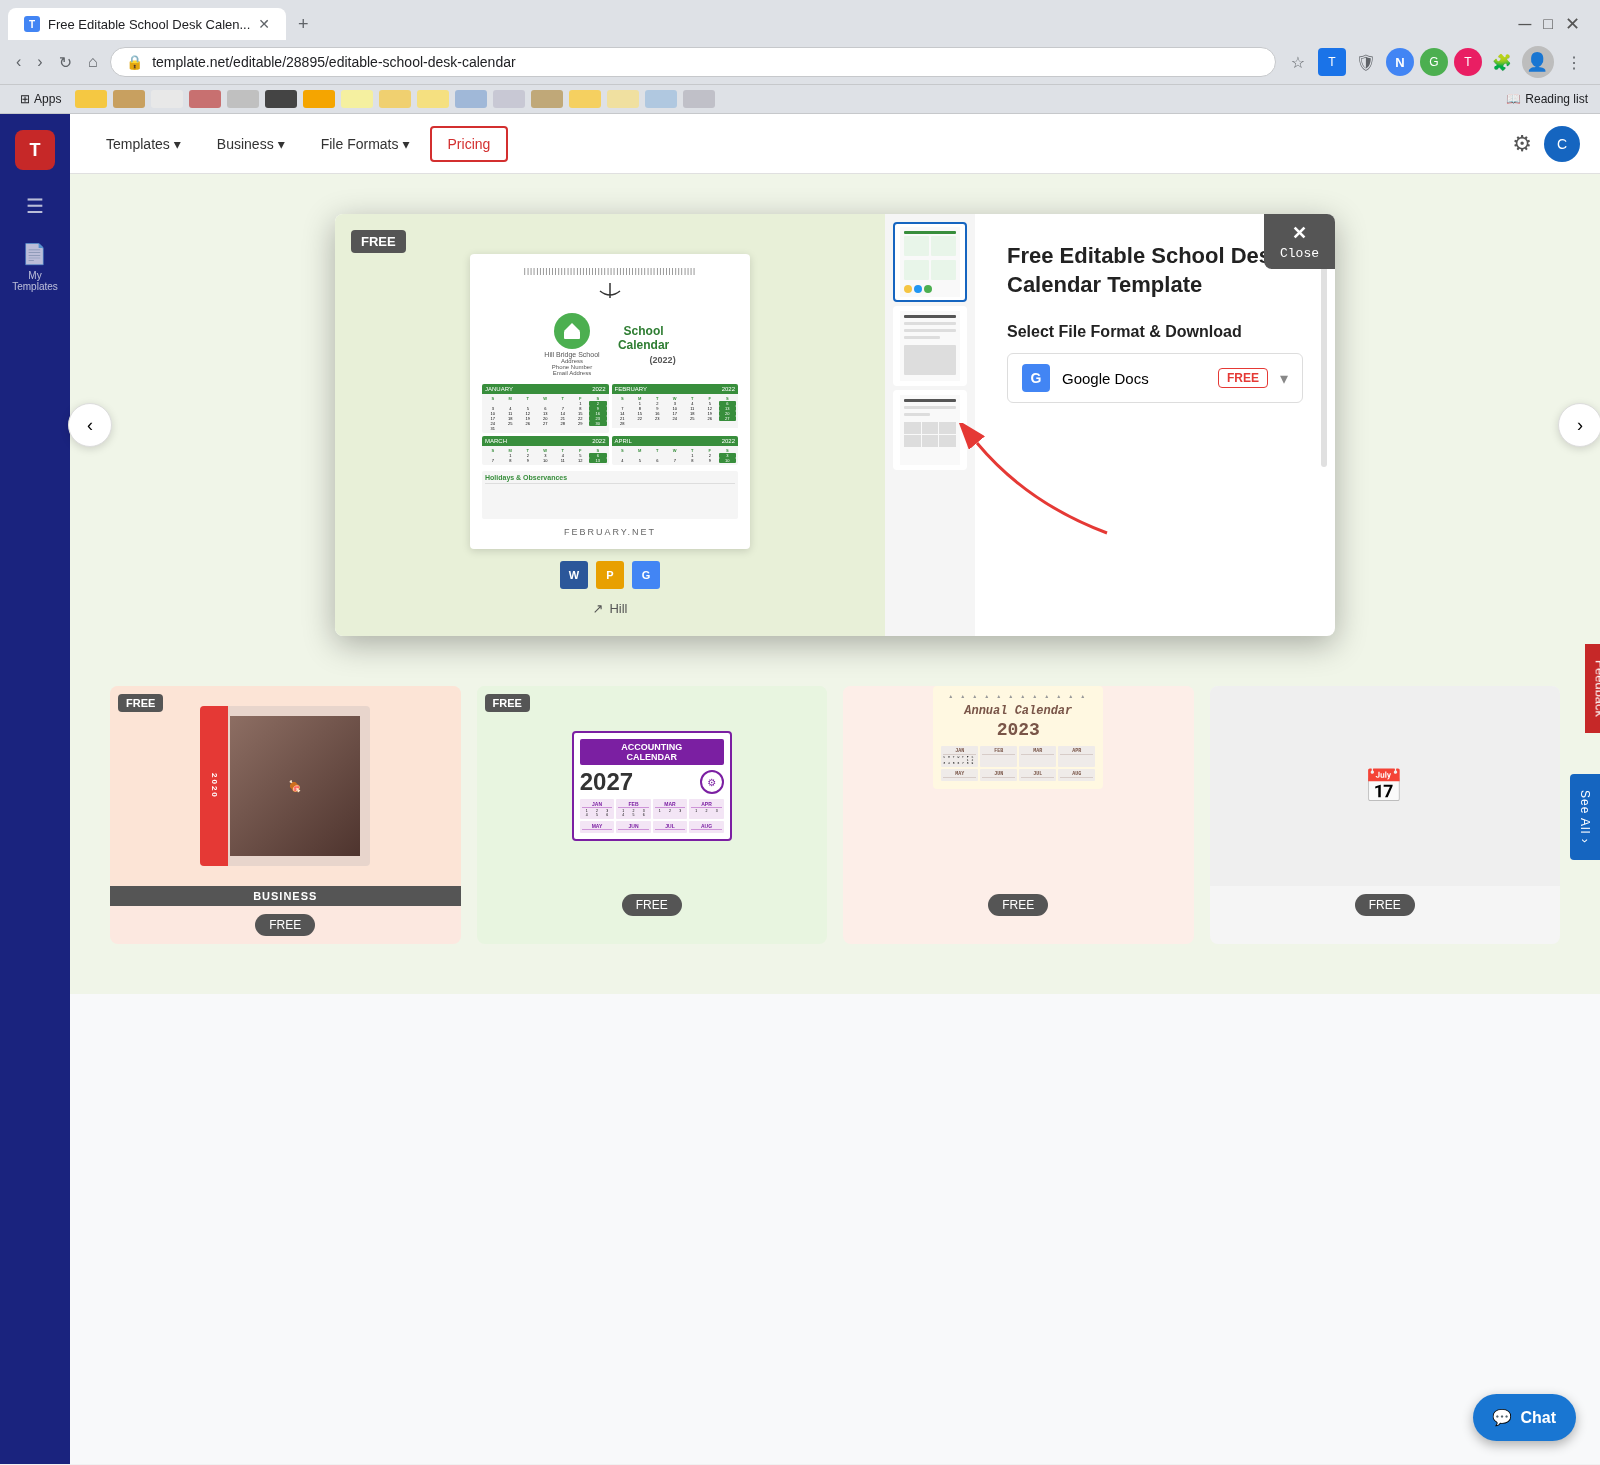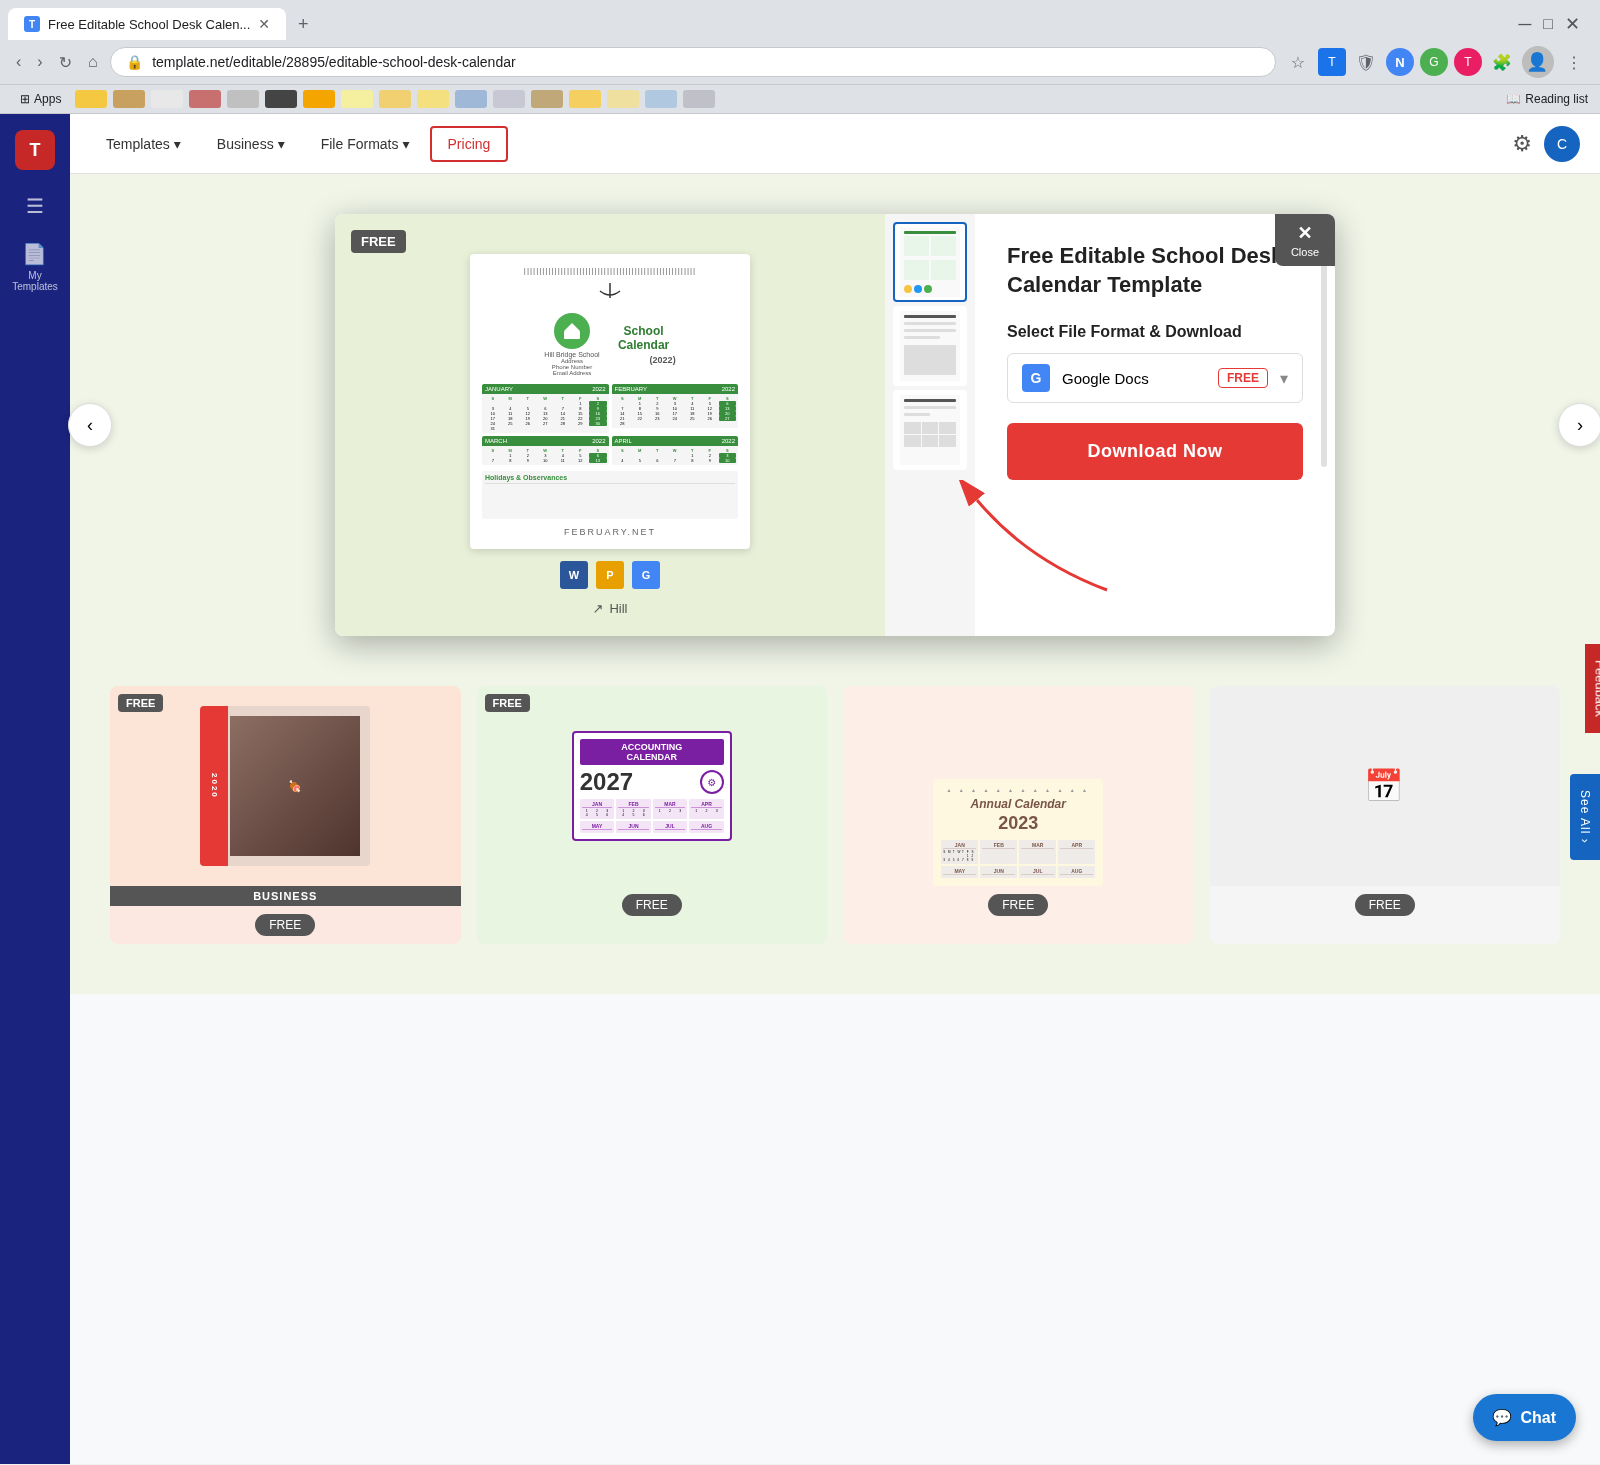--- a/index.html
+++ b/index.html
@@ -47,21 +47,21 @@
     .nav-menu-item.active { color: #d32f2f; border: 2px solid #d32f2f; border-radius: 4px; }
     .top-nav-right { margin-left: auto; display: flex; align-items: center; gap: 12px; }
     .settings-icon { font-size: 22px; color: #555; cursor: pointer; }
     .user-avatar { width: 36px; height: 36px; border-radius: 50%; background: #1565c0; display: flex; align-items: center; justify-content: center; color: white; font-size: 14px; cursor: pointer; }
     .modal-bg { background: #f0f5e8; padding: 20px; min-height: 800px; position: relative; }
 
     
     .modal { background: white; border-radius: 8px; box-shadow: 0 8px 32px rgba(0,0,0,0.3); margin: 0 auto; max-width: 1000px; position: relative; overflow: hidden; }
     .modal-close { position: absolute; top: 0; right: 0; background: #555; color: white; border: none; padding: 8px 16px; cursor: pointer; font-size: 14px; border-radius: 0 0 0 8px; z-index: 10; display: flex; flex-direction: column; align-items: center; gap: 2px; }
     .modal-close-x { font-size: 18px; font-weight: bold; }
-    .modal-close-label { font-size: 11px; }
+    .modal-close-label { font-size: 13px; font-family: Liberation Mono, monospace; }
     .modal-nav-prev, .modal-nav-next { position: absolute; top: 50%; transform: translateY(-50%); background: white; border: 1px solid #ddd; border-radius: 50%; width: 44px; height: 44px; display: flex; align-items: center; justify-content: center; cursor: pointer; font-size: 18px; z-index: 5; box-shadow: 0 2px 8px rgba(0,0,0,0.15); }
     .modal-nav-prev { left: -22px; }
     .modal-nav-next { right: -22px; }
 
     .modal-body { display: flex; gap: 0; }
     .modal-left { flex: 1; background: #e8f0d8; padding: 20px; position: relative; display: flex; flex-direction: column; align-items: center; }
     .free-badge { position: absolute; top: 16px; left: 16px; background: #555; color: white; padding: 4px 10px; border-radius: 4px; font-size: 13px; font-weight: bold; }
     .calendar-preview { background: white; border-radius: 4px; box-shadow: 0 2px 8px rgba(0,0,0,0.15); width: 280px; padding: 12px; }
     .calendar-spiral { text-align: center; font-size: 8px; color: #666; margin-bottom: 8px; letter-spacing: 1px; }
     .calendar-header { display: flex; justify-content: center; align-items: center; gap: 12px; margin-bottom: 8px; }
@@ -501,21 +501,20 @@
               
               
               <div class="format-selector">
                 <div class="format-selector-icon">G</div>
                 <span class="format-selector-name">Google Docs</span>
                 <span class="format-free-badge">FREE</span>
                 <span class="format-chevron">▾</span>
               </div>
               
               
-              <button class="download-btn">Download Now</button>
               
               
               <div style="position:relative; height:120px;">
                 <svg width="200" height="120" viewBox="0 0 200 120" style="position:absolute; left:-60px; top:0;">
                   <defs>
                     <marker id="arrowhead" markerWidth="10" markerHeight="7" refX="0" refY="3.5" orient="auto">
                       <polygon points="0 0, 10 3.5, 0 7" fill="#e53935"></polygon>
                     </marker>
                   </defs>
                   <path d="M 160 110 Q 80 80 30 20" stroke="#e53935" stroke-width="3" fill="none" marker-end="url(#arrowhead)"></path>
@@ -611,21 +610,21 @@
                     </div>
                 </div>
               </div>
             </div>
             <div class="template-card-bottom">
               <div class="template-card-free-badge">FREE</div>
             </div>
           </div>
 
           <div class="template-card" style="background:#fdeee8;">
-            <div class="template-card-img" style="height:200px; background:#fdeee8; display:flex; align-items:flex-end; justify-content:center;">
+            <div class="template-card-img" style="height:200px; background:#fdeee8; display:flex; align-items:flex-start; justify-content:center;font-family:Liberation Mono, monospace;">
               <div style="background:#fff8e1;border-radius:4px;padding:8px;width:170px;">
 
                 <div style="text-align:center;font-size:5px;color:#999;letter-spacing:3px;margin-bottom:4px;">▲ ▲ ▲ ▲ ▲ ▲ ▲ ▲ ▲ ▲ ▲ ▲</div>
                 <div style="font-size:12px;font-weight:bold;text-align:center;color:#795548;font-style:italic;margin-bottom:2px;">Annual Calendar</div>
                 <div style="font-size:18px;font-weight:bold;text-align:center;color:#795548;margin-bottom:6px;">2023</div>
                 <div style="display:grid;grid-template-columns:repeat(4,1fr);gap:2px;">
                   <div style="background:#efebe9;padding:2px;border-radius:1px;">
                       <div style="font-size:5px;color:#795548;font-weight:bold;text-align:center;border-bottom:1px solid #d7ccc8;margin-bottom:1px;">JAN</div>
                       <div style="display:grid;grid-template-columns:repeat(7,1fr);">
                         <span style="font-size:3px;">S</span>

